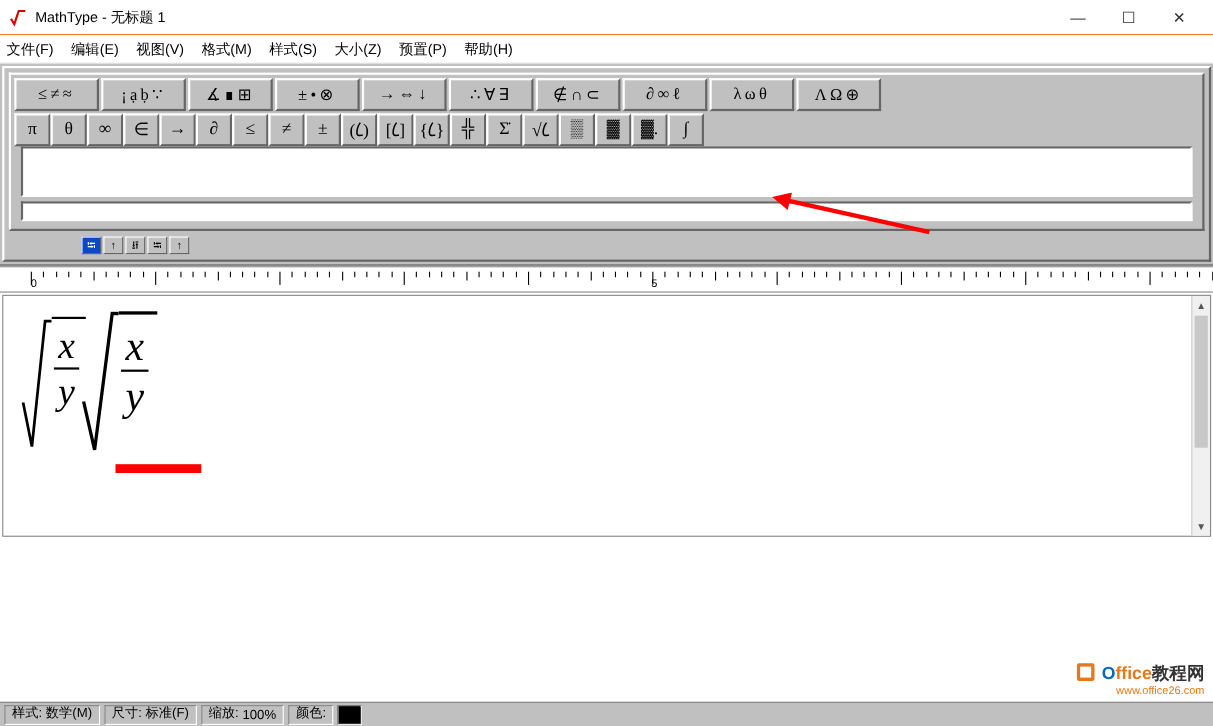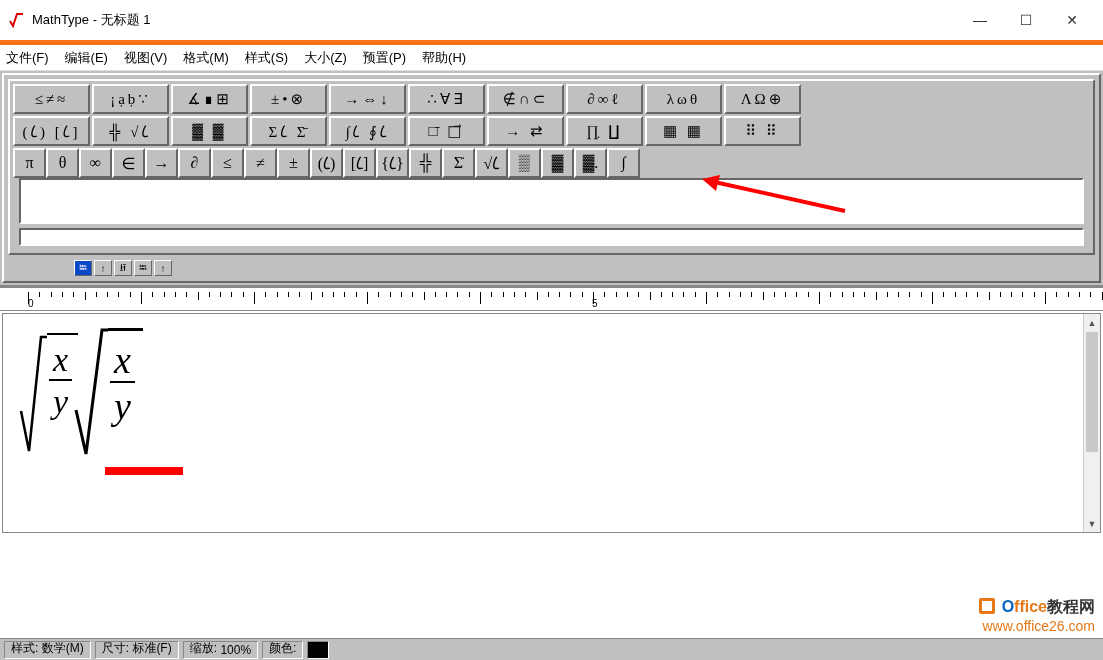--- a/index.html
+++ b/index.html
@@ -7,23 +7,23 @@
   margin: 0;
   font-family: "Microsoft YaHei", Arial, sans-serif;
   font-size: 12px;
   background: #fff;
   width: 1103px;
   height: 660px;
   overflow: hidden;
   position: relative;
 }
 .titlebar {
-  height: 45px;
-  background: #fff;
-  border-bottom: 5px solid #f97316;
+  height: 32px;
+  background: #fff;
+  border-bottom: 1px solid #f97316;
   display: flex;
   align-items: center;
   padding: 0 8px;
 }
 .titlebar .logo {
   width: 16px; height: 16px; margin-right: 8px;
   color: #d00;
 }
 .titlebar .title { font-size: 13px; color: #000; }
 .titlebar .spacer { flex: 1; }
@@ -225,21 +225,21 @@
 .status-cell.blk { width: 22px; background: #000; }
 .watermark {
   position: absolute;
   right: 8px; bottom: 26px;
   font-size: 16px;
   font-weight: bold;
 }
 .watermark .o { color: #0a66c0; }
 .watermark .r { color: #e67817; }
 .watermark .sub {
-  display:block;font-size:14px;color:#e67817;font-weight:normal;text-align:right;
+  display:block;font-size:10px;color:#e67817;font-weight:normal;text-align:right;
 }
 .arrow {
   position: absolute;
   left: 700px; top: 175px;
   width: 150px; height: 40px;
   pointer-events:none;
 }
 </style>
 </head>
 <body>
@@ -275,32 +275,20 @@
       <div class="palette-btn">≤≠≈</div>
       <div class="palette-btn">¡ạḅ∵</div>
       <div class="palette-btn">∡∎⊞</div>
       <div class="palette-btn">±•⊗</div>
       <div class="palette-btn">→⇔↓</div>
       <div class="palette-btn">∴∀∃</div>
       <div class="palette-btn">∉∩⊂</div>
       <div class="palette-btn">∂∞ℓ</div>
       <div class="palette-btn">λωθ</div>
       <div class="palette-btn">ΛΩ⊕</div>
-    </div>
-    <div class="palette-row">
-      <div class="palette-btn">(𐑖) [𐑖]</div>
-      <div class="palette-btn">╬ √𐑖</div>
-      <div class="palette-btn">▓ ▓</div>
-      <div class="palette-btn">Σ𐑖 Σ̄</div>
-      <div class="palette-btn">∫𐑖 ∮𐑖</div>
-      <div class="palette-btn">□̄ □⃗</div>
-      <div class="palette-btn">→ ⇄</div>
-      <div class="palette-btn">∏̣ ∐̣</div>
-      <div class="palette-btn">▦ ▦</div>
-      <div class="palette-btn">⠿ ⠿</div>
     </div>
     <div class="sym-row">
       <div class="sym-btn">π</div>
       <div class="sym-btn">θ</div>
       <div class="sym-btn">∞</div>
       <div class="sym-btn">∈</div>
       <div class="sym-btn">→</div>
       <div class="sym-btn">∂</div>
       <div class="sym-btn">≤</div>
       <div class="sym-btn">≠</div>

